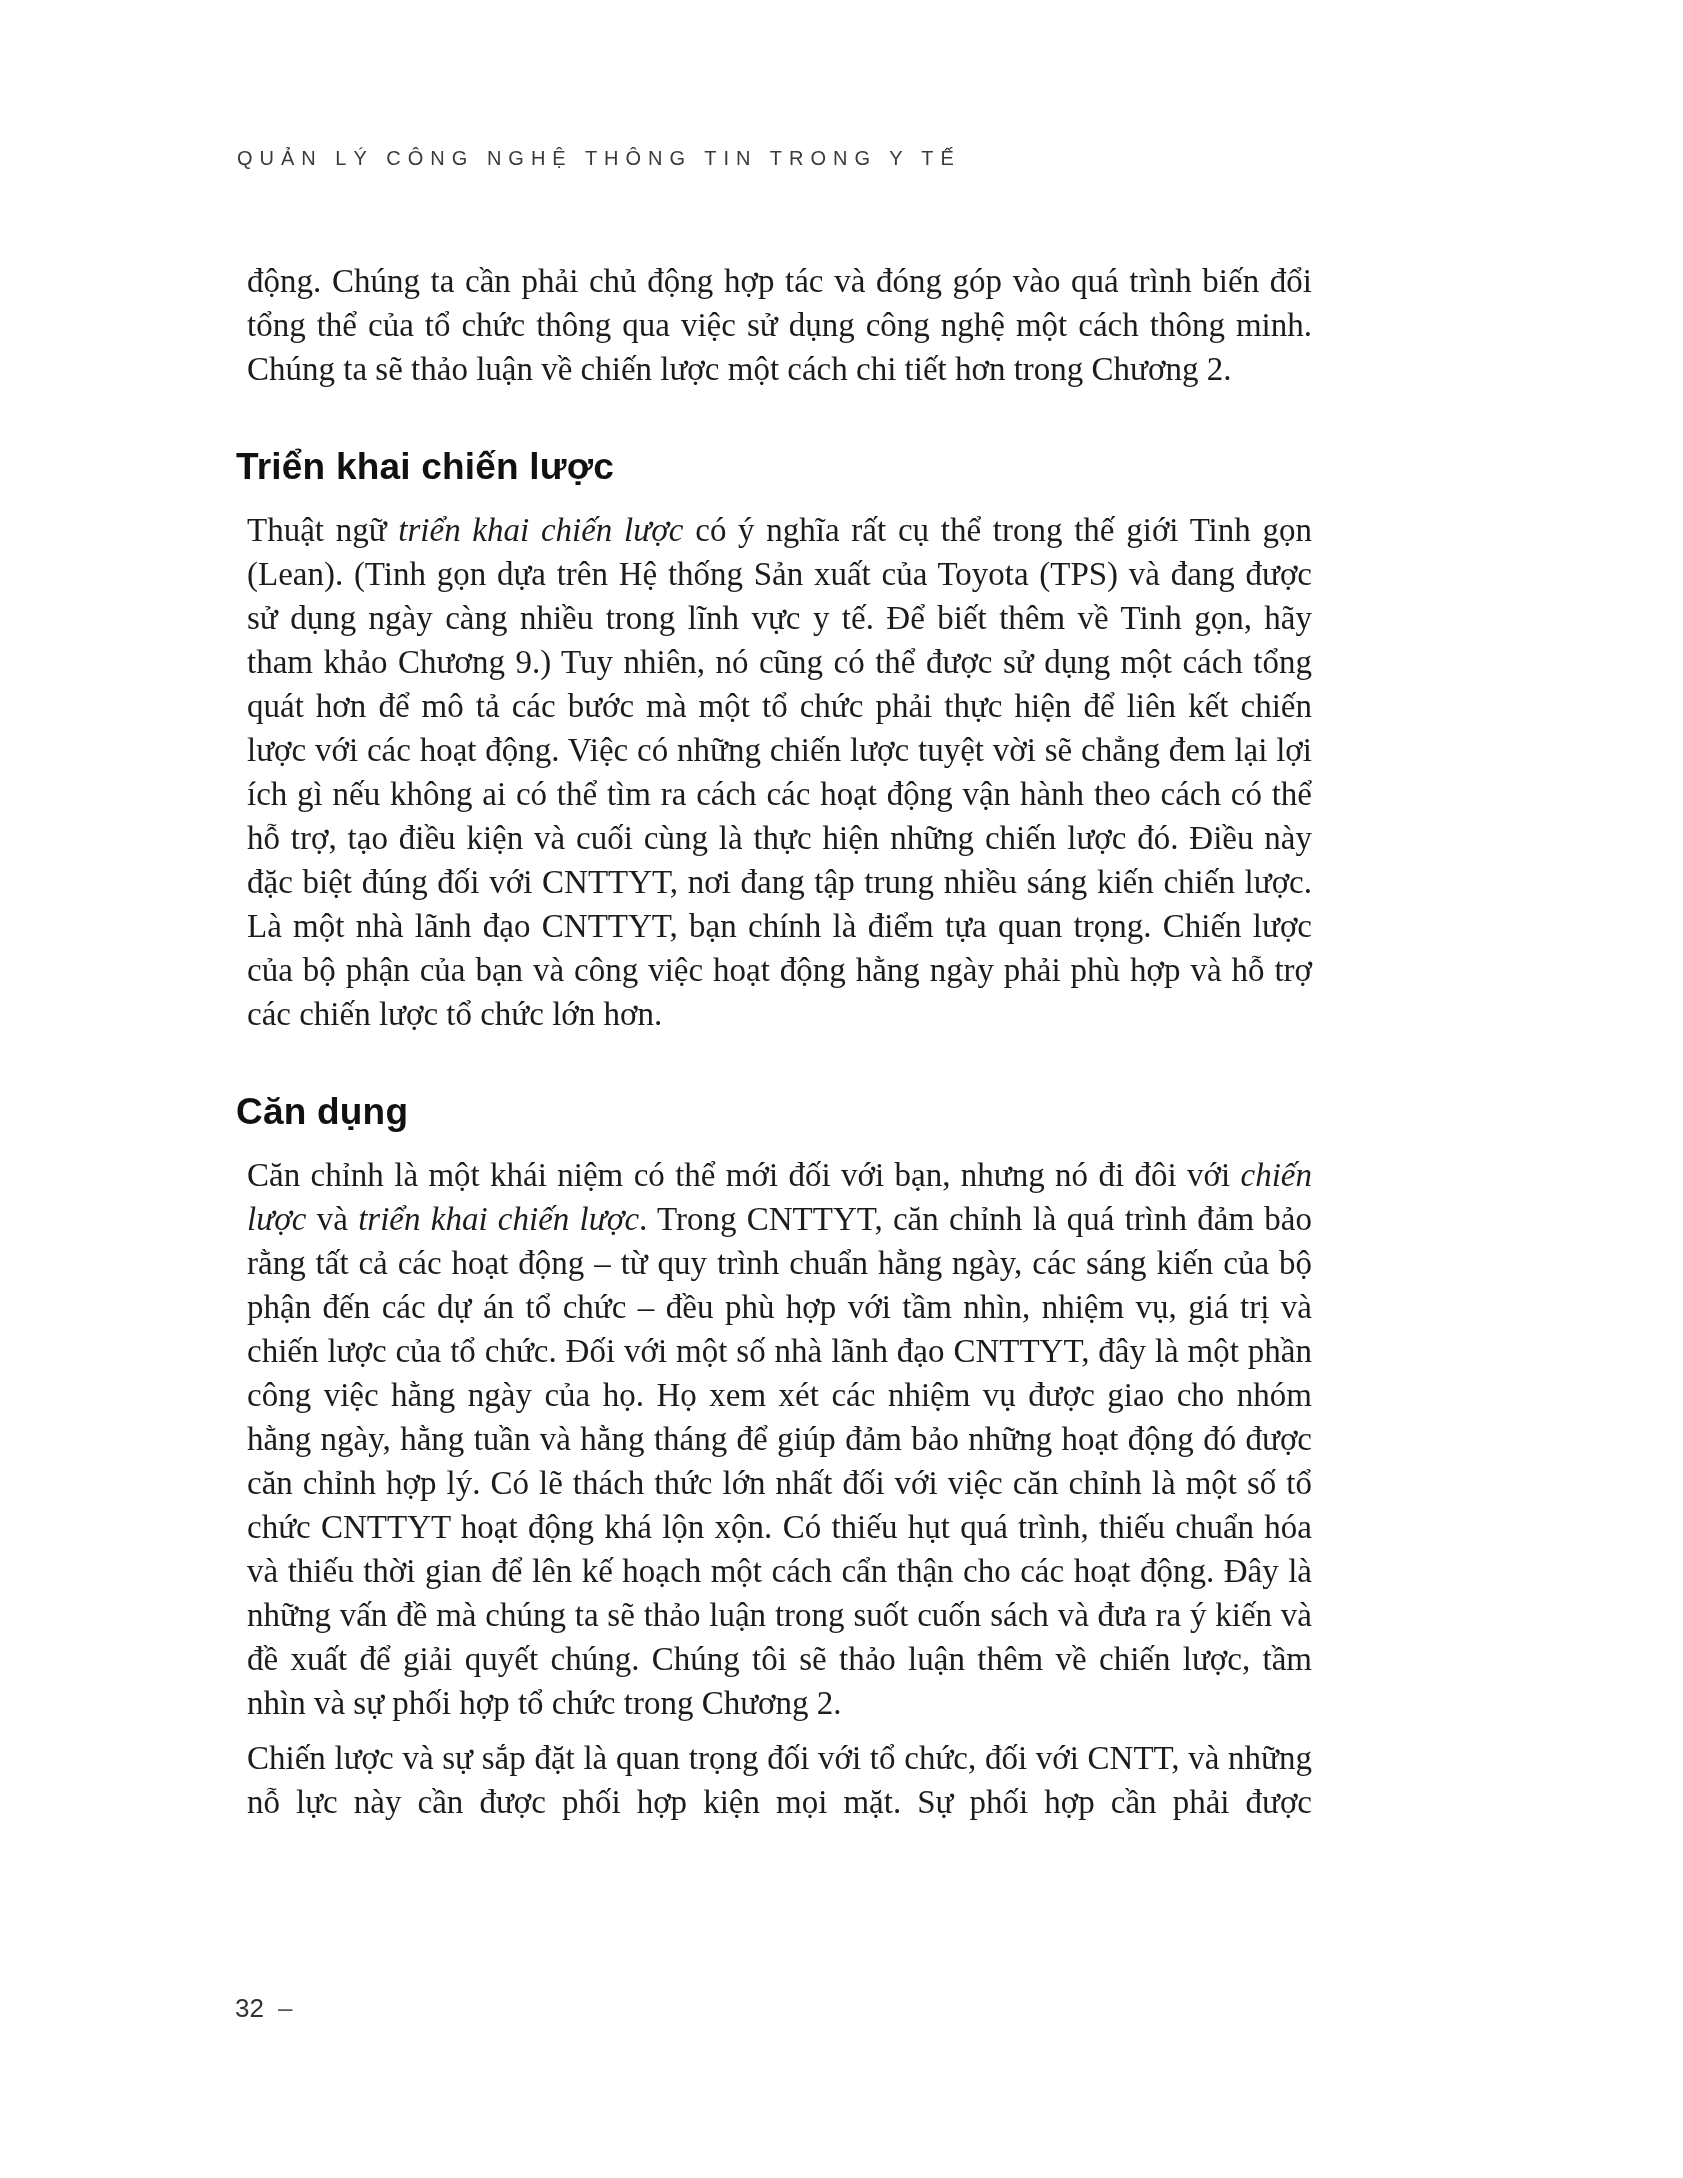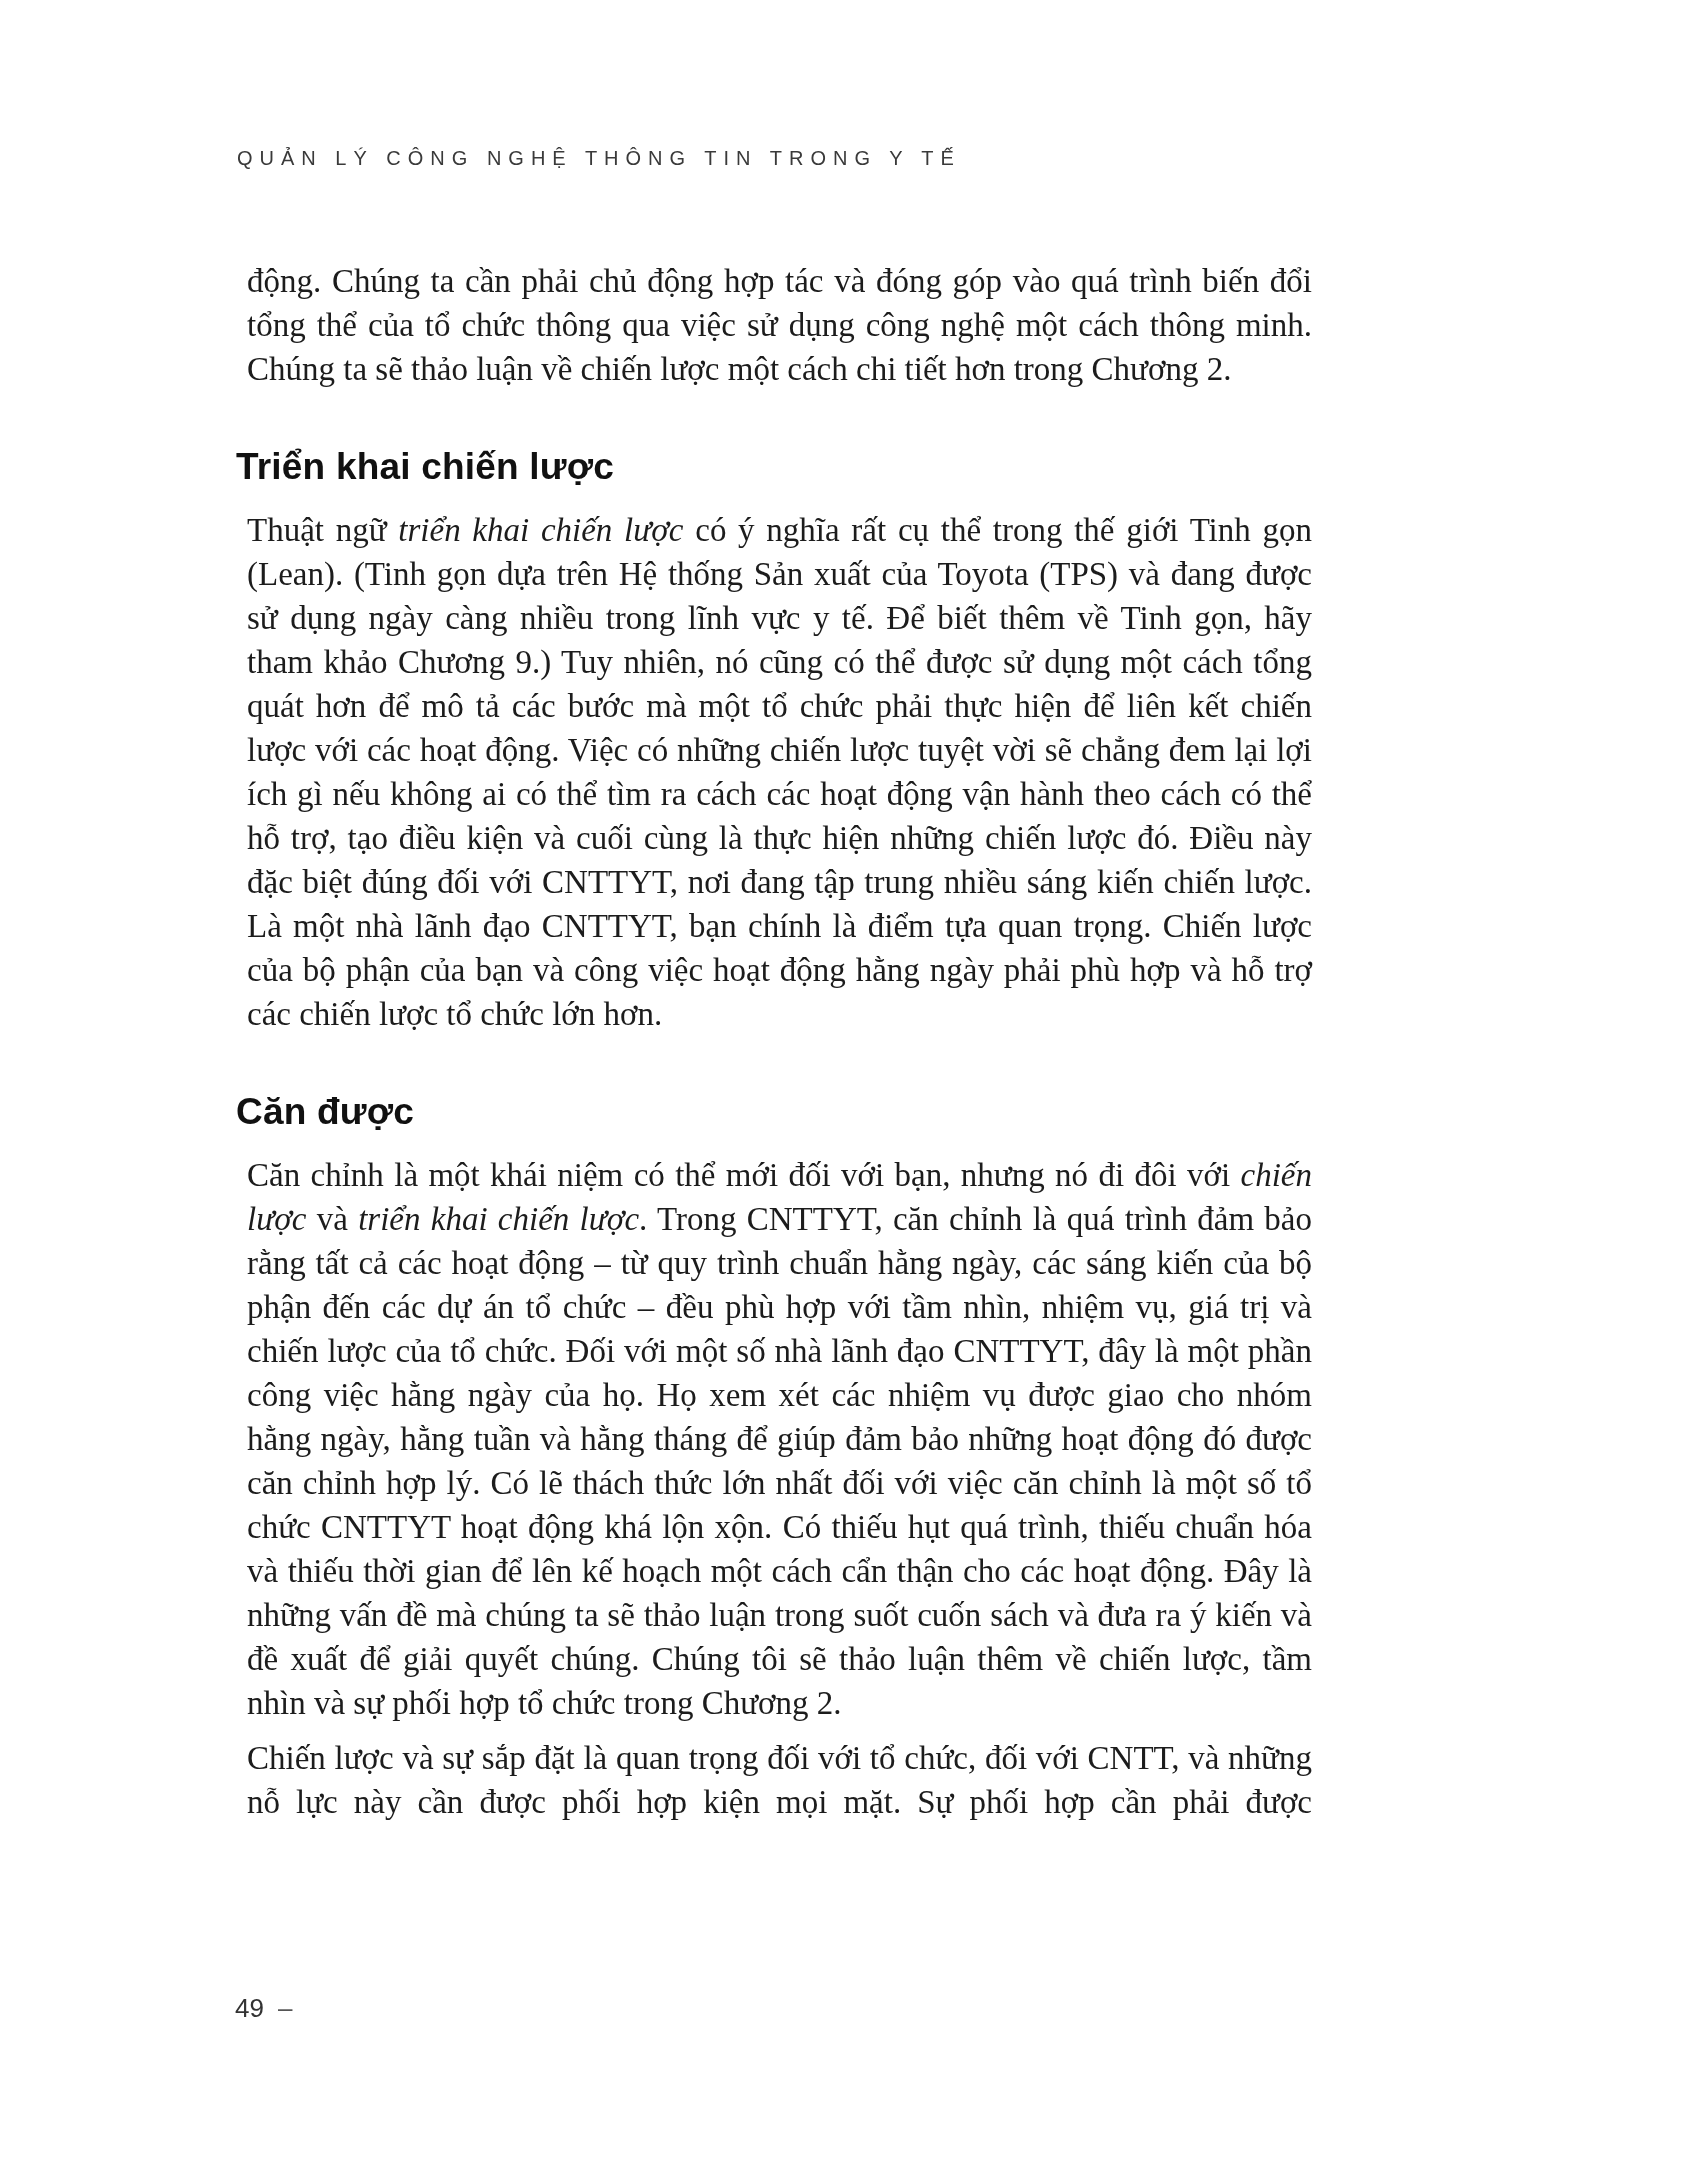--- a/index.html
+++ b/index.html
@@ -77,27 +77,27 @@
   <div class="running-header">QUẢN LÝ CÔNG NGHỆ THÔNG TIN TRONG Y TẾ</div>
 
   <main class="text-block">
 
     <p class="body-para">động. Chúng ta cần phải chủ động hợp tác và đóng góp vào quá trình biến đổi tổng thể của tổ chức thông qua việc sử dụng công nghệ một cách thông minh. Chúng ta sẽ thảo luận về chiến lược một cách chi tiết hơn trong Chương 2.</p>
 
     <h2 class="section-heading">Triển khai chiến lược</h2>
 
     <p class="body-para">Thuật ngữ <em>triển khai chiến lược</em> có ý nghĩa rất cụ thể trong thế giới Tinh gọn (Lean). (Tinh gọn dựa trên Hệ thống Sản xuất của Toyota (TPS) và đang được sử dụng ngày càng nhiều trong lĩnh vực y tế. Để biết thêm về Tinh gọn, hãy tham khảo Chương 9.) Tuy nhiên, nó cũng có thể được sử dụng một cách tổng quát hơn để mô tả các bước mà một tổ chức phải thực hiện để liên kết chiến lược với các hoạt động. Việc có những chiến lược tuyệt vời sẽ chẳng đem lại lợi ích gì nếu không ai có thể tìm ra cách các hoạt động vận hành theo cách có thể hỗ trợ, tạo điều kiện và cuối cùng là thực hiện những chiến lược đó. Điều này đặc biệt đúng đối với CNTTYT, nơi đang tập trung nhiều sáng kiến chiến lược. Là một nhà lãnh đạo CNTTYT, bạn chính là điểm tựa quan trọng. Chiến lược của bộ phận của bạn và công việc hoạt động hằng ngày phải phù hợp và hỗ trợ các chiến lược tổ chức lớn hơn.</p>
 
-    <h2 class="section-heading">Căn được</h2>
+    <h2 class="section-heading">Căn dụng</h2>
 
     <p class="body-para">Căn chỉnh là một khái niệm có thể mới đối với bạn, nhưng nó đi đôi với <em>chiến lược</em> và <em>triển khai chiến lược</em>. Trong CNTTYT, căn chỉnh là quá trình đảm bảo rằng tất cả các hoạt động – từ quy trình chuẩn hằng ngày, các sáng kiến của bộ phận đến các dự án tổ chức – đều phù hợp với tầm nhìn, nhiệm vụ, giá trị và chiến lược của tổ chức. Đối với một số nhà lãnh đạo CNTTYT, đây là một phần công việc hằng ngày của họ. Họ xem xét các nhiệm vụ được giao cho nhóm hằng ngày, hằng tuần và hằng tháng để giúp đảm bảo những hoạt động đó được căn chỉnh hợp lý. Có lẽ thách thức lớn nhất đối với việc căn chỉnh là một số tổ chức CNTTYT hoạt động khá lộn xộn. Có thiếu hụt quá trình, thiếu chuẩn hóa và thiếu thời gian để lên kế hoạch một cách cẩn thận cho các hoạt động. Đây là những vấn đề mà chúng ta sẽ thảo luận trong suốt cuốn sách và đưa ra ý kiến và đề xuất để giải quyết chúng. Chúng tôi sẽ thảo luận thêm về chiến lược, tầm nhìn và sự phối hợp tổ chức trong Chương 2.</p>
 
 
     <p class="body-para fill-last">Chiến lược và sự sắp đặt là quan trọng đối với tổ chức, đối với CNTT, và những nỗ lực này cần được phối hợp kiện mọi mặt. Sự phối hợp cần phải được</p>
 
   </main>
 
   <div class="page-footer">
-    <span>49</span><span class="dash">–</span>
+    <span>32</span><span class="dash">–</span>
   </div>
 
 </div>
 
 
 </body></html>

